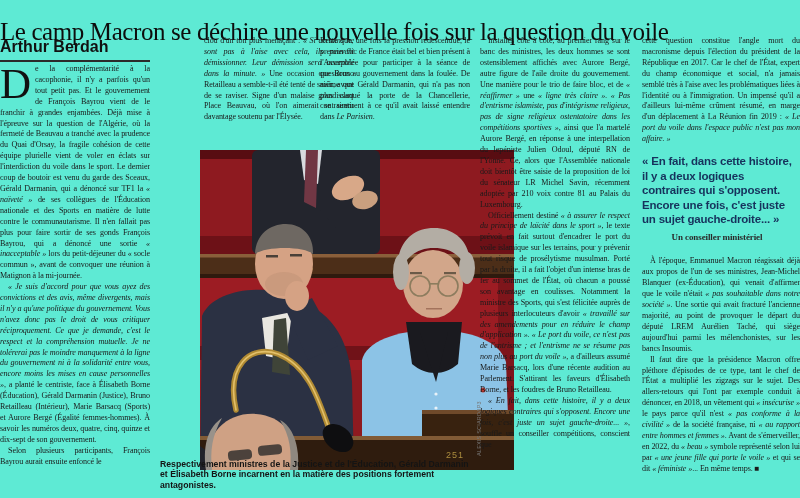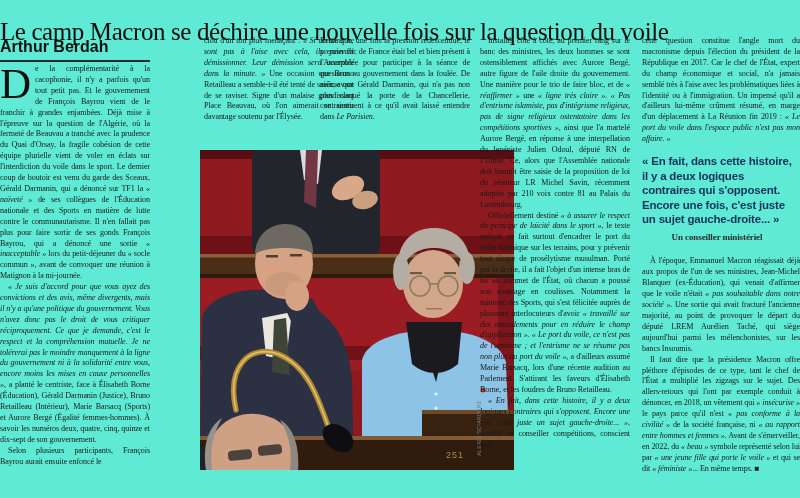--- a/index.html
+++ b/index.html
@@ -145,20 +145,21 @@
       <g>
         <path d="M 36 260 C 26 216 50 194 78 204 C 108 216 118 248 128 276" stroke="#b08a33" stroke-width="5.5" fill="none" stroke-linecap="round"></path>
         <path d="M 36 260 C 26 216 50 194 78 204 C 108 216 118 248 128 276" stroke="#e3c06a" stroke-width="1.6" fill="none" stroke-linecap="round"></path>
         <ellipse cx="138" cy="288" rx="17" ry="12" fill="#0e0e10" transform="rotate(38 138 288)"></ellipse>
       </g>
     </svg>
   </div>
 
   <div class="credit">ALEXIS SCIARD/IP3</div>
 
+  <div class="caption">Respectivement ministres de la Justice et de l'Éducation, Gérald Darmanin et Élisabeth Borne incarnent en la matière des positions fortement antagonistes.</div>
 
   <div class="col col4">
       <p class="para indent"><span>Installés côte à côte, au premier rang sur le banc des ministres, les deux hommes se sont ostensiblement affichés avec Aurore Bergé, autre figure de l'aile droite du gouvernement. Une manière pour le trio de faire bloc, et de </span><span class="it">« réaffirmer »</span><span> une </span><span class="it">« ligne très claire ». « Pas d'entrisme islamiste, pas d'intégrisme religieux, pas de signe religieux ostentatoire dans les compétitions sportives »</span><span>, ainsi que l'a martelé Aurore Bergé, en réponse à une interpellation du lepéniste Julien Odoul, député RN de l'Yonne. Ce, alors que l'Assemblée nationale doit bientôt être saisie de la proposition de loi du sénateur LR Michel Savin, récemment adoptée par 210 voix contre 81 au Palais du Luxembourg.</span></p>
       <p class="para indent"><span>Officiellement destiné </span><span class="it">« à assurer le respect du principe de laïcité dans le sport »</span><span>, le texte prévoit en fait surtout d'encadrer le port du voile islamique sur les terrains, pour y prévenir tout risque de prosélytisme musulman. Porté par la droite, il a fait l'objet d'un intense bras de fer au sommet de l'État, où chacun a poussé son avantage en coulisses. Notamment la ministre des Sports, qui s'est félicitée auprès de plusieurs interlocuteurs d'avoir </span><span class="it">« travaillé sur des amendements pour en réduire le champ d'application ». « Le port du voile, ce n'est pas de l'entrisme ; et l'entrisme ne se résume pas non plus au port du voile »</span><span>, a d'ailleurs assumé Marie Barsacq, lors d'une récente audition au Parlement. S'attirant les faveurs d'Élisabeth Borne, et les foudres de Bruno Retailleau.</span></p>
       <p class="para indent"><span class="it">« En fait, dans cette histoire, il y a deux logiques contraires qui s'opposent. Encore une fois, c'est juste un sujet gauche-droite... »</span><span>, souffle un conseiller compétitions, conscient que</span></p>
     </div>
 
   <div class="col col5">
     <div>
         <p class="para"><span>cette question constitue l'angle mort du macronisme depuis l'élection du président de la République en 2017. Car le chef de l'État, expert du champ économique et social, n'a jamais semblé très à l'aise avec les problématiques liées à l'identité ou à l'immigration. Un impensé qu'il a d'ailleurs lui-même crûment résumé, en marge d'un déplacement à La Réunion fin 2019 : </span><span class="it">« Le port du voile dans l'espace public n'est pas mon affaire. »</span></p>

